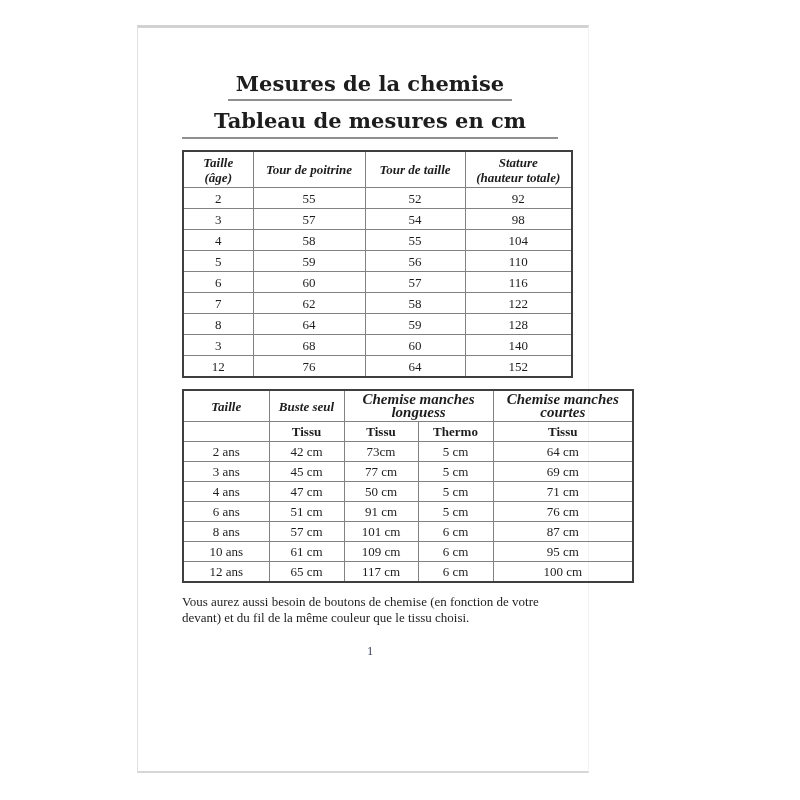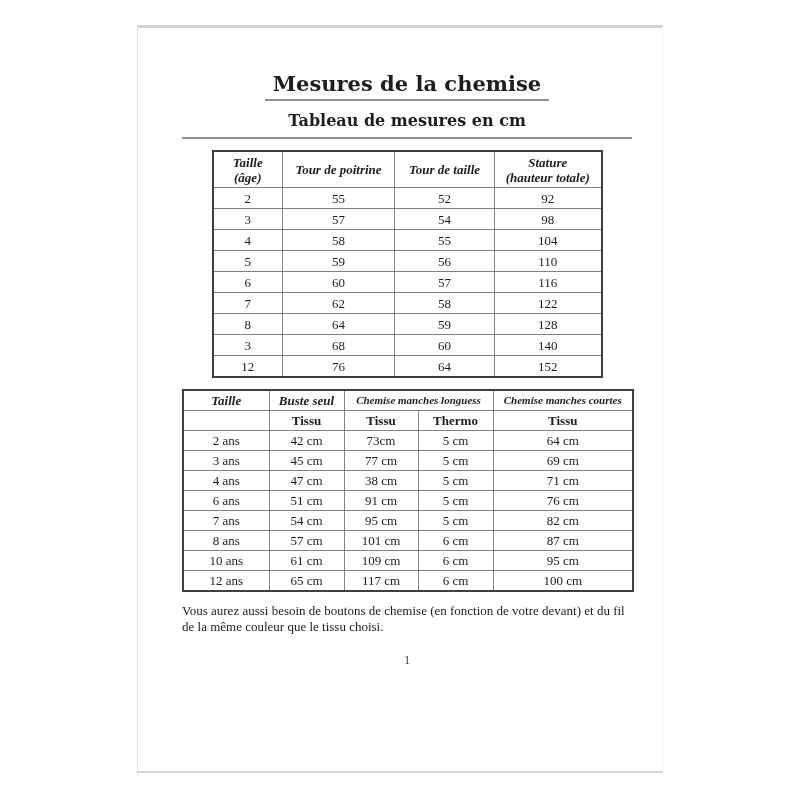--- a/index.html
+++ b/index.html
@@ -9,21 +9,21 @@
     width: 800px;
     height: 800px;
     font-family: "Liberation Serif", serif;
     color: #1d1d1d;
     position: relative;
   }
   .sheet {
     position: absolute;
     left: 137px;
     top: 25px;
-    width: 526px;
+    width: 452px;
     height: 748px;
     box-sizing: border-box;
     background: #ffffff;
     border-top: 3px solid #d2d2d2;
     border-left: 1px solid #e1e1e1;
     border-right: 1px solid #f1f1f1;
     border-bottom: 2px solid #d6d6d6;
   }
   .content {
     box-sizing: border-box;
@@ -39,21 +39,21 @@
     display: inline-block;
     font-family: "DejaVu Serif", serif;
     font-size: 21px;
     font-weight: bold;
     line-height: 24px;
     border-bottom: 2px solid #8f8f8f;
     padding: 0 8px 3px 8px;
   }
   .h2 {
     font-family: "DejaVu Serif", serif;
-    font-size: 16px;
+    font-size: 21px;
     font-weight: bold;
     line-height: 24px;
     text-align: center;
     border-bottom: 2px solid #8f8f8f;
     padding-bottom: 4px;
     margin: 8px 0 0 0;
   }
   .h3 { margin-top: 26px; }
 
   table {
@@ -73,21 +73,21 @@
     box-sizing: border-box;
   }
   table.t1 { width: 389px; }
   table.t2 { width: 450px; }
   thead th {
     font-weight: bold;
     white-space: pre-line;
     font-style: italic;
   }
   .t2 thead th.small-header {
-    font-size: 11px;
+    font-size: 15px;
     line-height: 13px;
   }
   .t2 thead tr.subhead td {
     font-weight: bold;
   }
   .t2 td, .t2 th { padding: 2px 3px; }
 
   .note {
     margin: 11px 0 0 0;
     font-size: 13px;
@@ -223,37 +223,30 @@
           <tr>
             <td>3 ans</td>
             <td>45 cm</td>
             <td>77 cm</td>
             <td>5 cm</td>
             <td>69 cm</td>
           </tr>
           <tr>
             <td>4 ans</td>
             <td>47 cm</td>
-            <td>38 cm</td>
+            <td>50 cm</td>
             <td>5 cm</td>
             <td>71 cm</td>
           </tr>
           <tr>
             <td>6 ans</td>
             <td>51 cm</td>
             <td>91 cm</td>
             <td>5 cm</td>
             <td>76 cm</td>
-          </tr>
-          <tr>
-            <td>7 ans</td>
-            <td>54 cm</td>
-            <td>95 cm</td>
-            <td>5 cm</td>
-            <td>82 cm</td>
           </tr>
           <tr>
             <td>8 ans</td>
             <td>57 cm</td>
             <td>101 cm</td>
             <td>6 cm</td>
             <td>87 cm</td>
           </tr>
           <tr>
             <td>10 ans</td>

